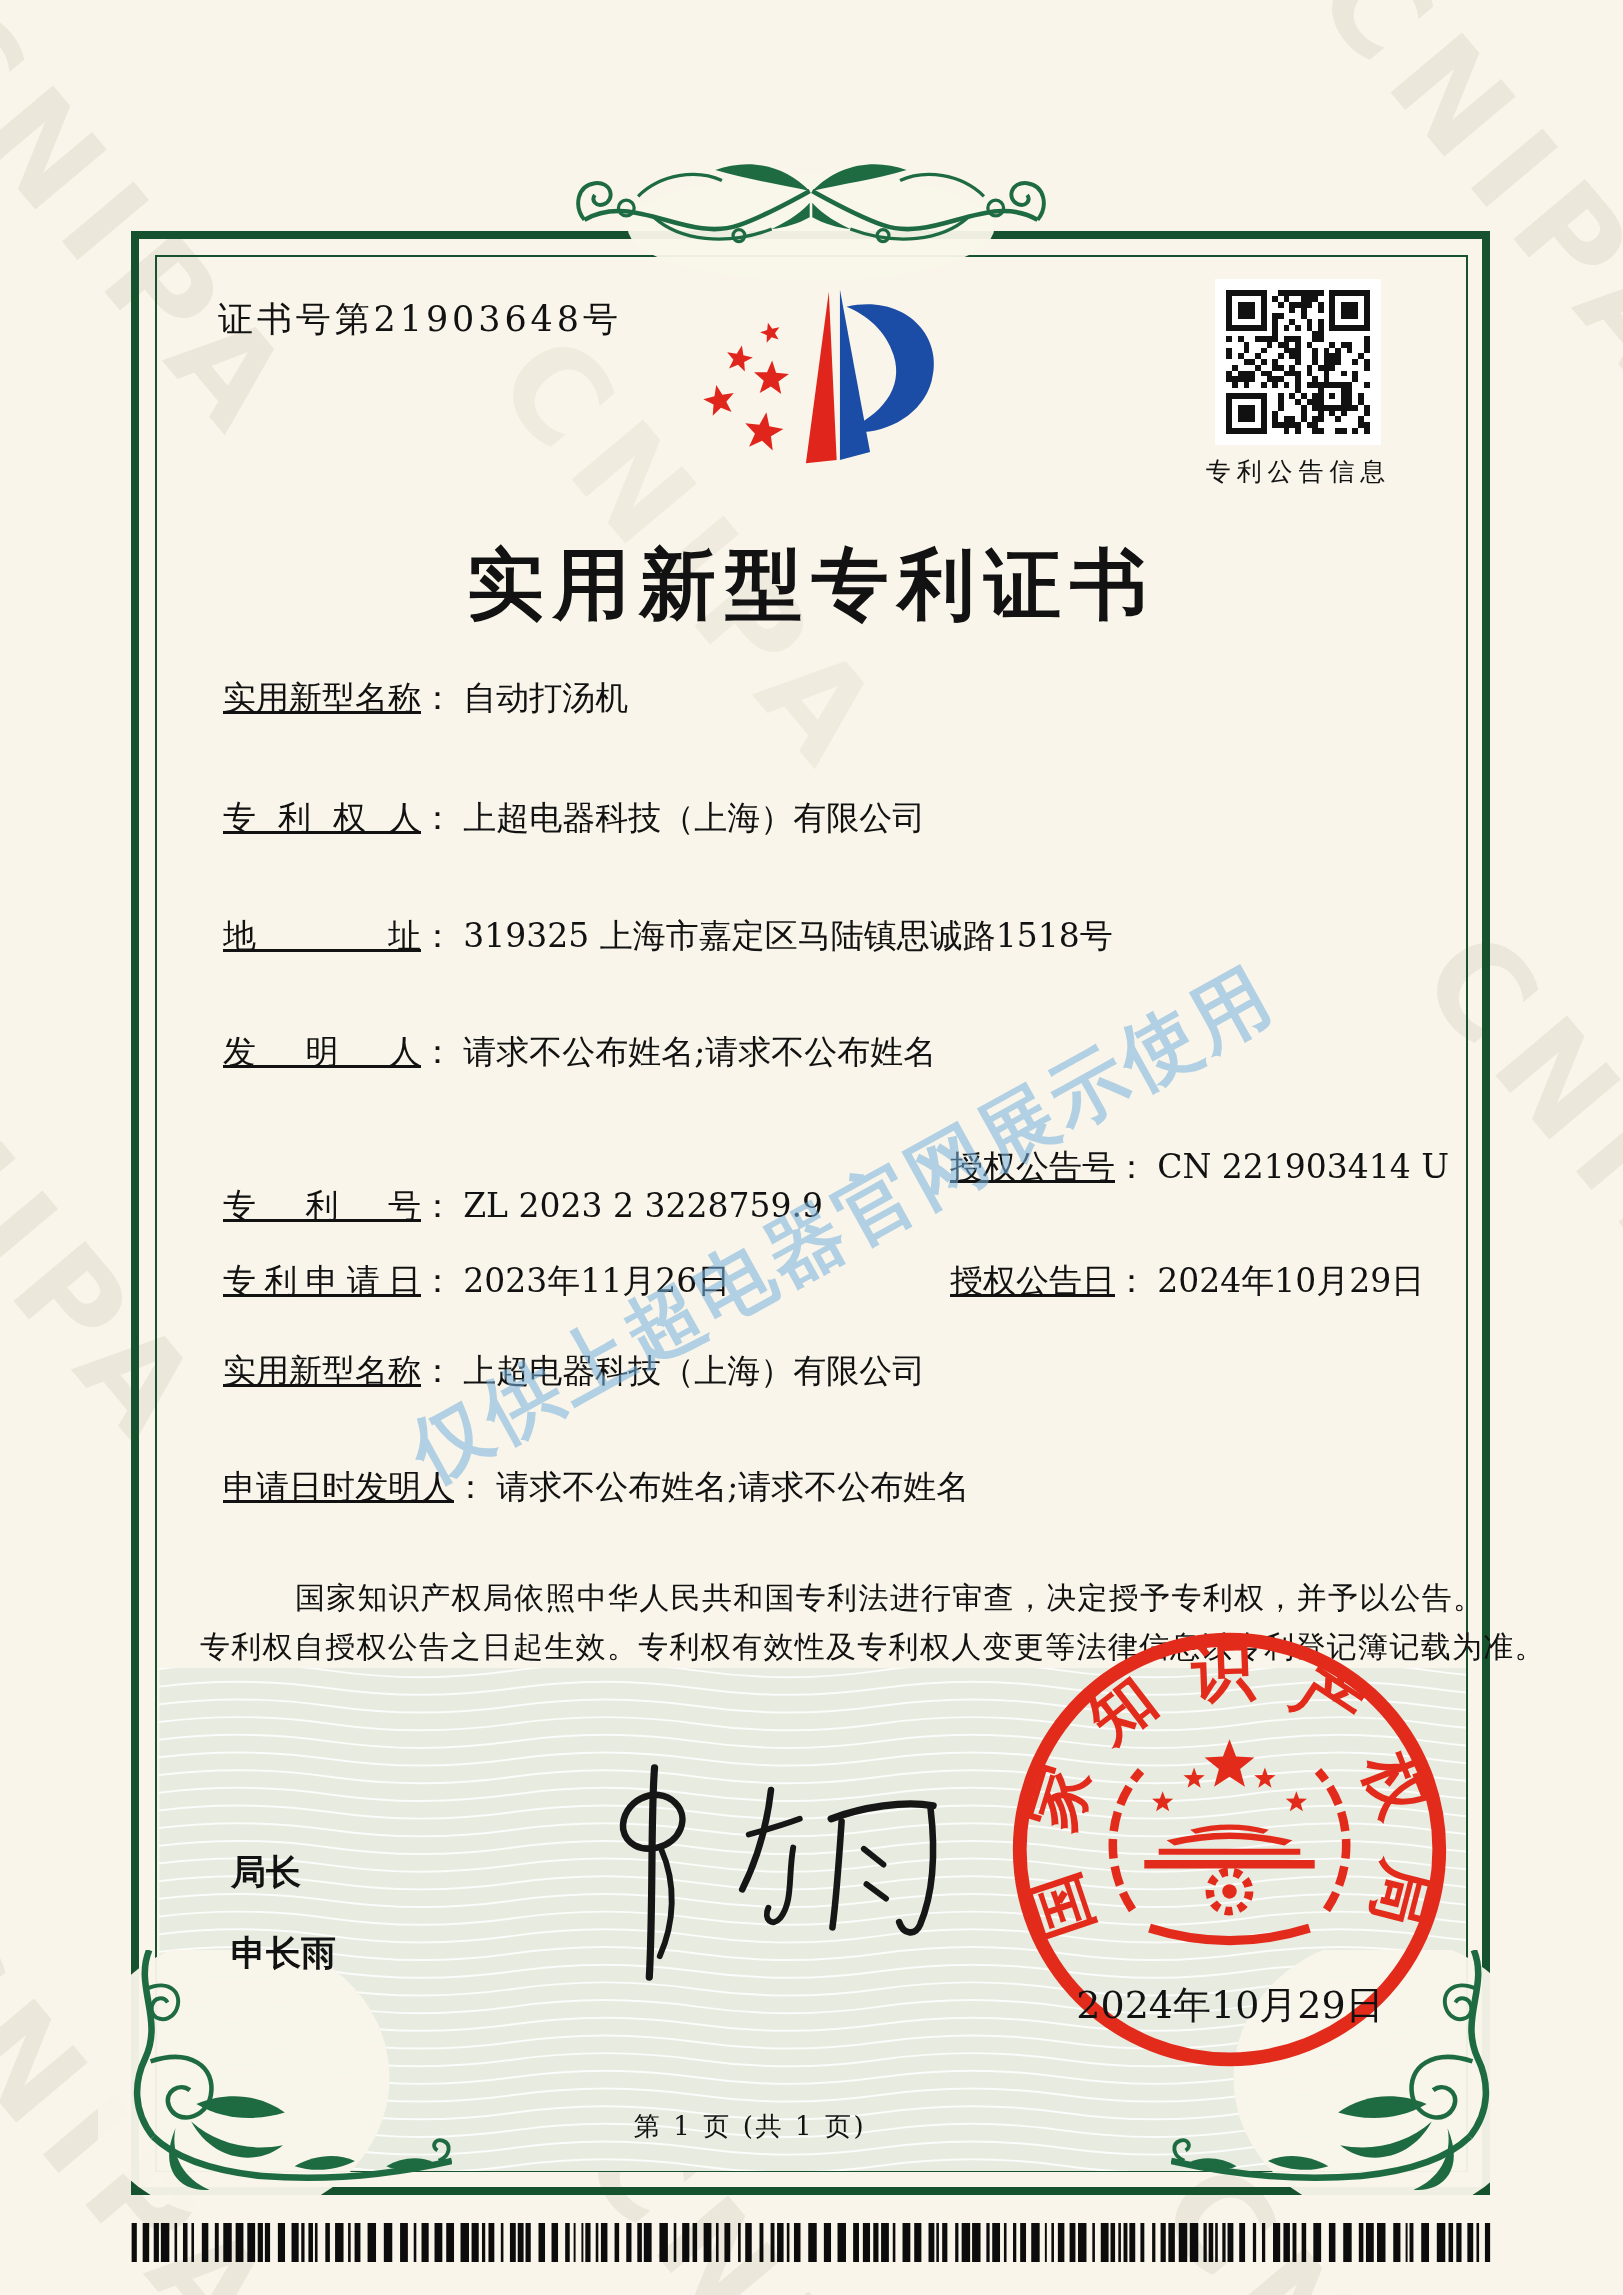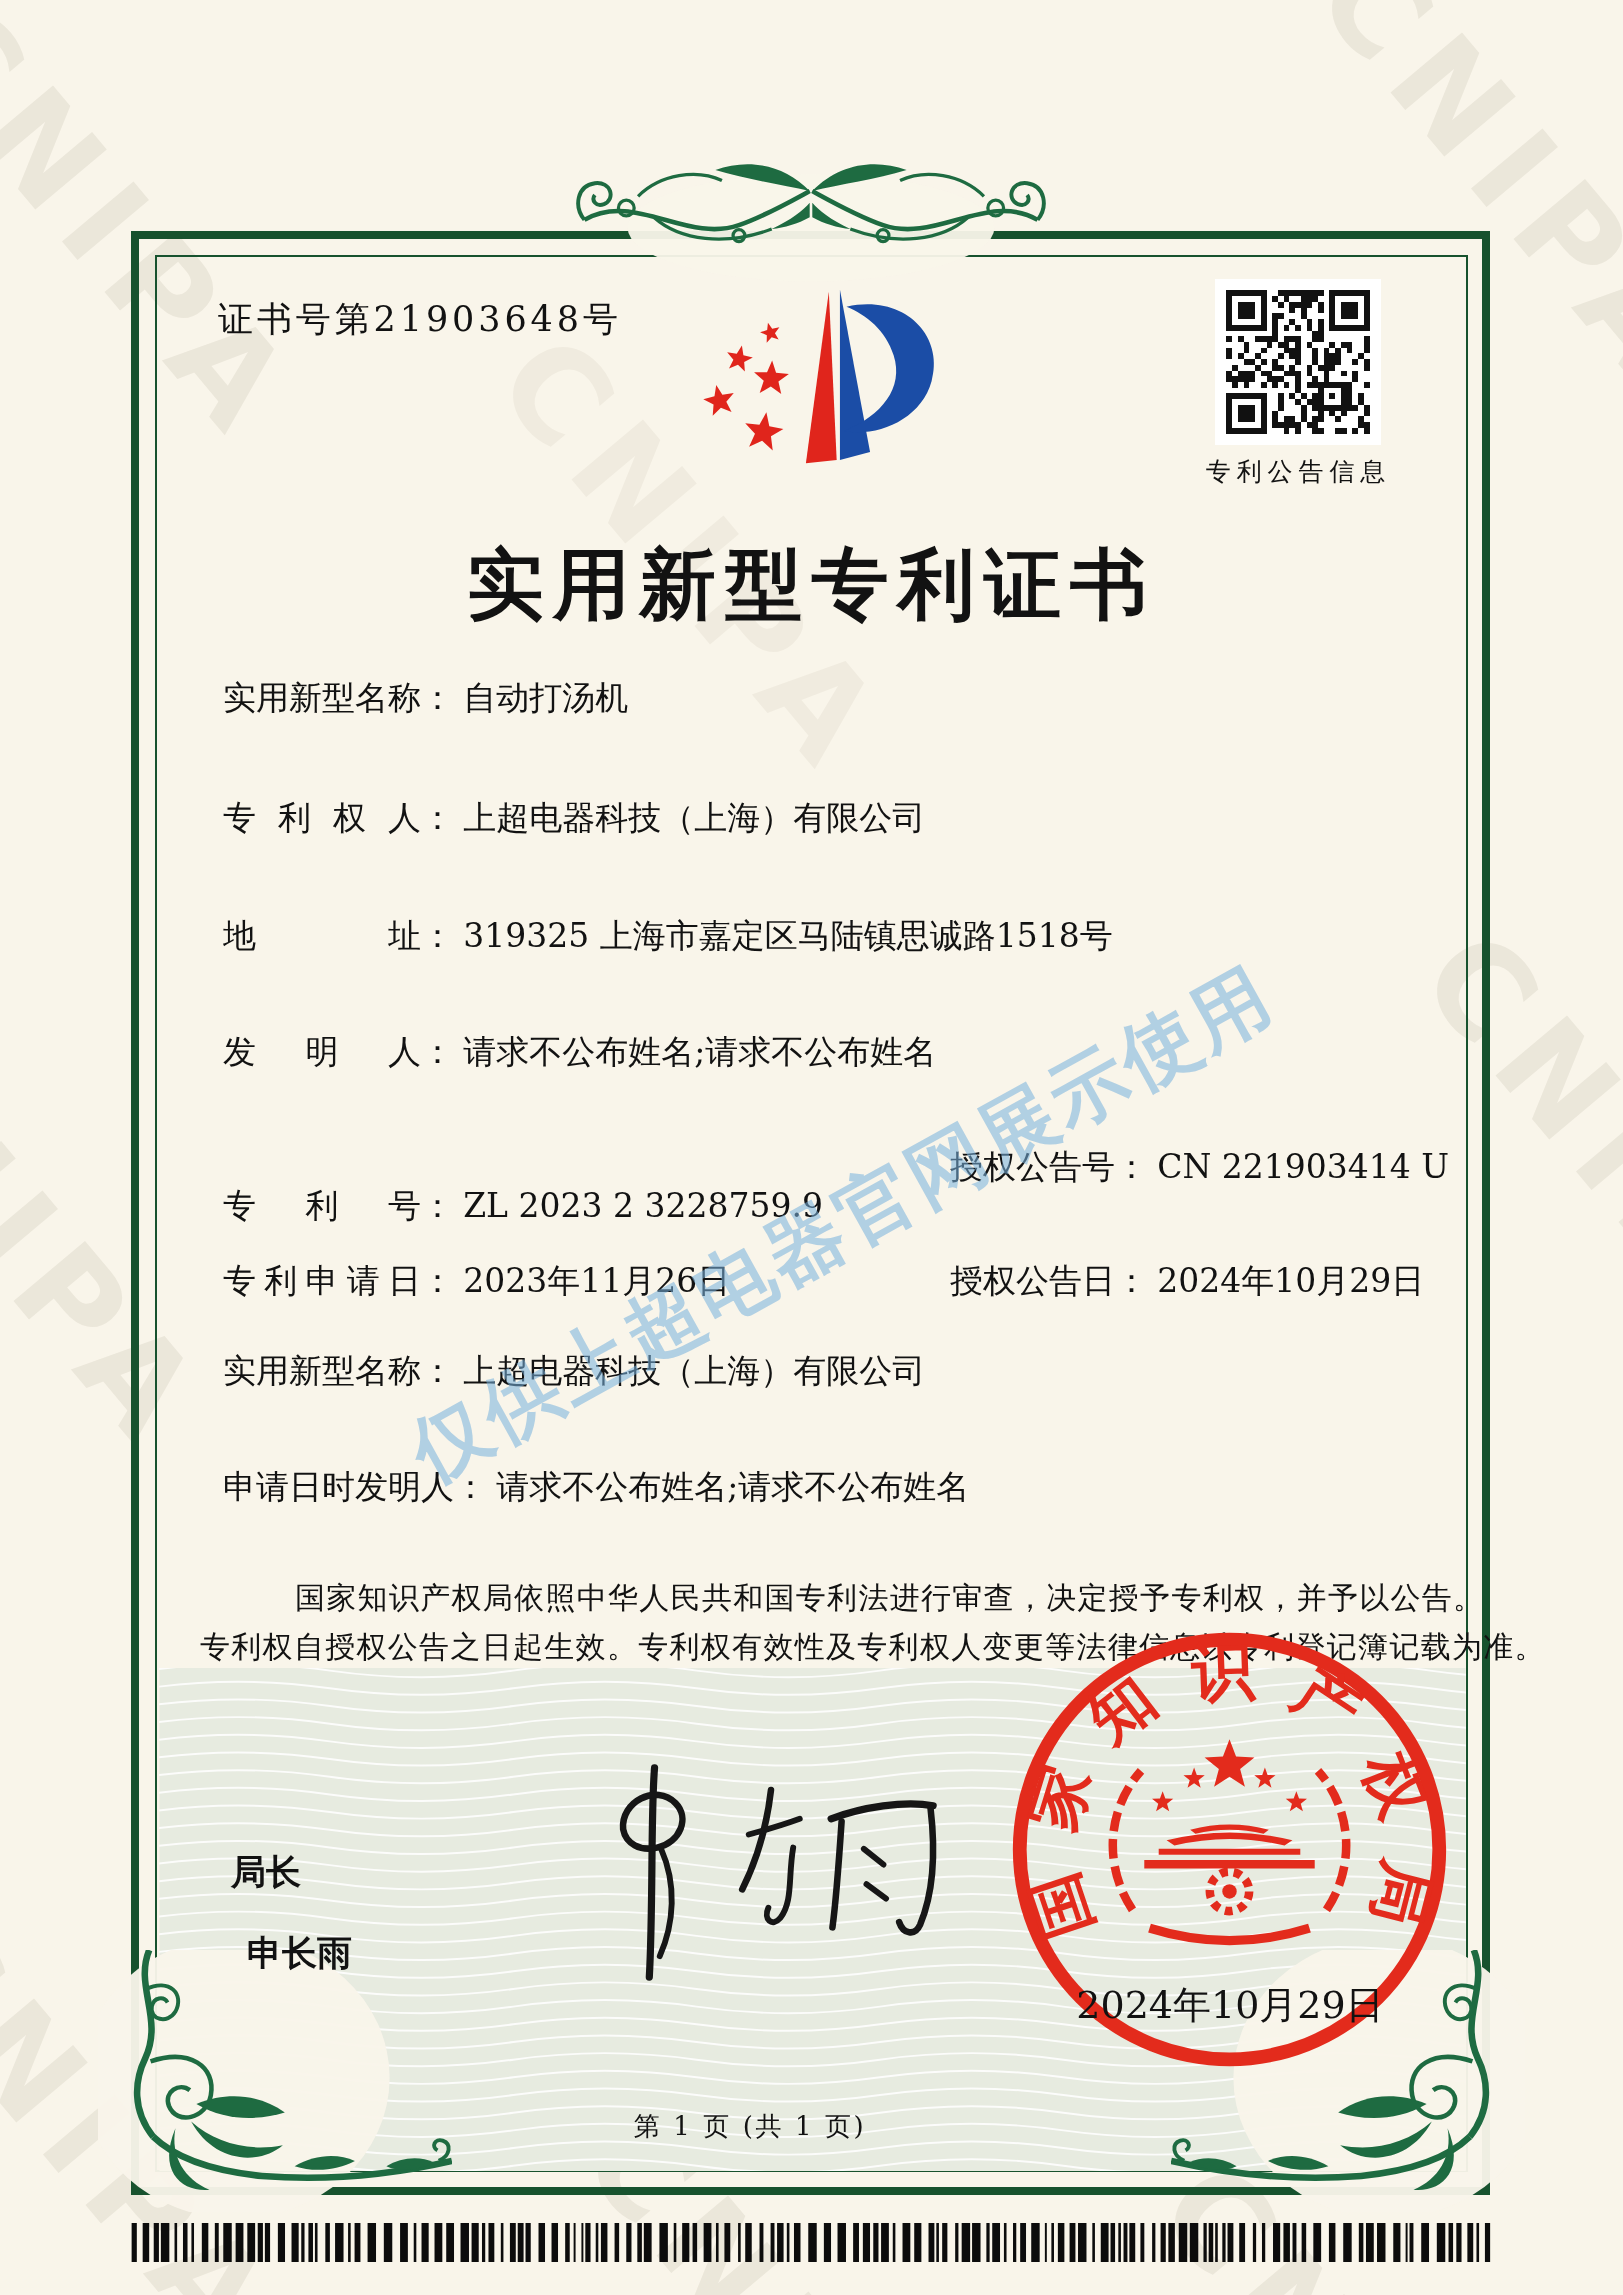--- a/index.html
+++ b/index.html
@@ -16,28 +16,28 @@
   .frame-outer{left:131px;top:231px;width:1343px;height:1948px;border:8.5px solid #17522e;z-index:5;}
   .frame-inner{left:155px;top:255px;width:1309px;height:1913px;border:2.6px solid #17522e;z-index:5;}
   .cert-no{left:218px;top:296px;font-size:35px;letter-spacing:3.9px;z-index:20;}
   .title{left:0;top:498px;width:1623px;text-align:center;font-size:77px;font-weight:700;
          letter-spacing:9.2px;z-index:20;margin-top:36px;}
   .qr-box{left:1215px;top:279px;width:166px;height:166px;background:#ffffff;z-index:20;}
   .qr-label{left:1195px;top:455px;width:207px;text-align:center;font-size:25px;letter-spacing:5.9px;z-index:20;}
   
   .row{position:absolute;left:223px;font-size:33px;line-height:39px;white-space:nowrap;z-index:30;}
   .row2{position:absolute;left:950px;font-size:33px;line-height:39px;white-space:nowrap;z-index:30;}
-  .lab{display:inline-block;vertical-align:top;}
+  .lab{display:inline-block;vertical-align:top;text-decoration:underline;}
   .lab.j{width:198px;text-align:justify;text-align-last:justify;}
   .colon{display:inline-block;margin-right:9.2px;}
   .legal{position:absolute;font-size:30px;letter-spacing:1.3px;white-space:nowrap;z-index:30;}
   
   .waves{left:159px;top:1668px;z-index:8;}
   .sig-title{left:231px;top:1849px;font-size:35px;font-weight:700;z-index:30;}
-  .sig-name{left:231px;top:1930px;font-size:35px;font-weight:700;z-index:30;margin-left:16px;}
+  .sig-name{left:231px;top:1930px;font-size:35px;font-weight:700;z-index:30;}
   .seal-date{left:1014px;top:1980px;width:432px;text-align:center;font-size:38px;z-index:52;}
   .footer{left:0;top:2109px;width:1500px;text-align:center;font-size:26px;letter-spacing:2.6px;z-index:30;}
   svg{display:block;}
 </style>
 </head>
 <body>
 
 <svg width="0" height="0" class="abs" aria-hidden="true">
   <defs>
     <g id="cornerFlourish">

